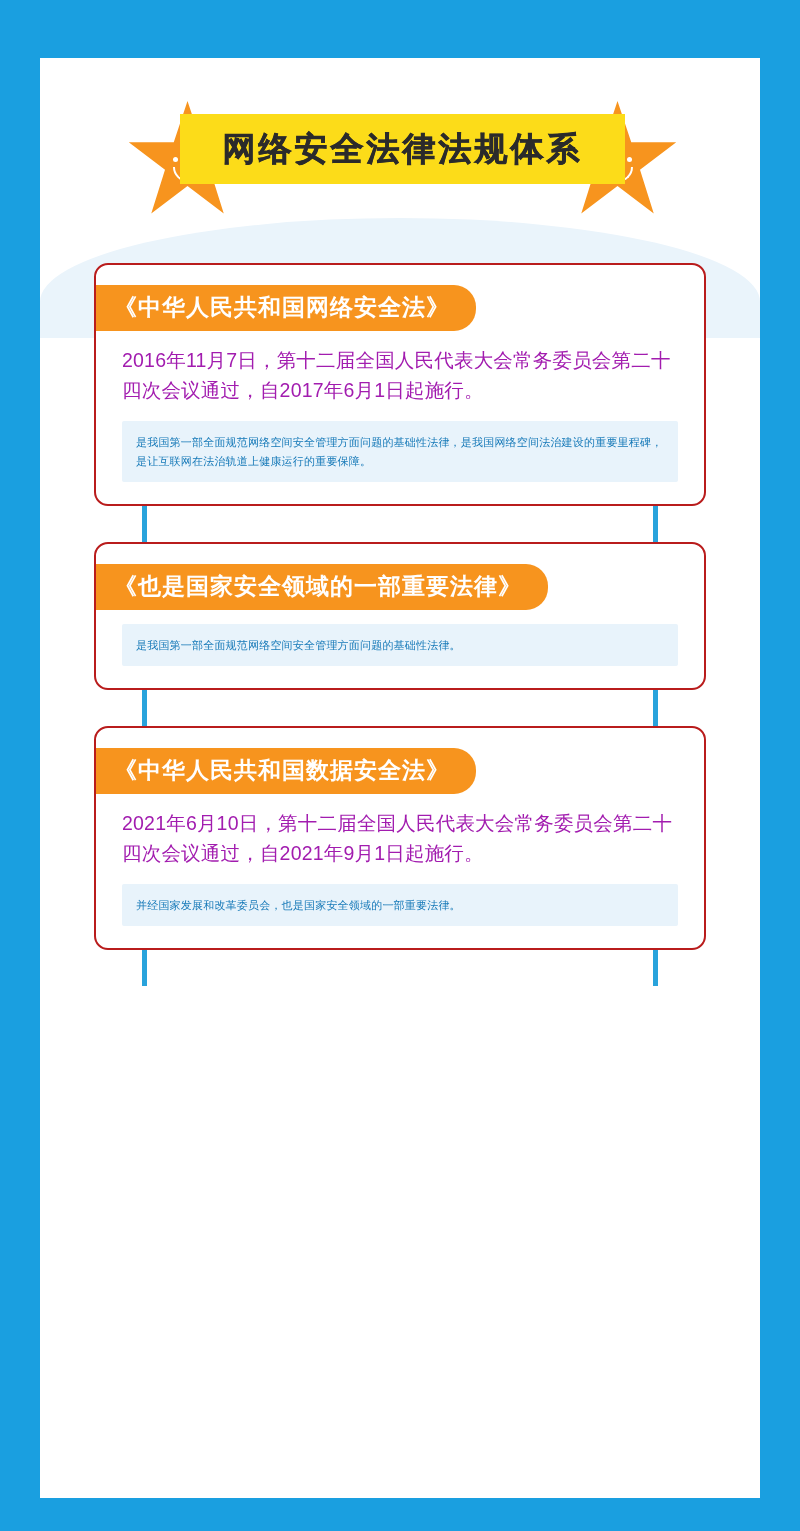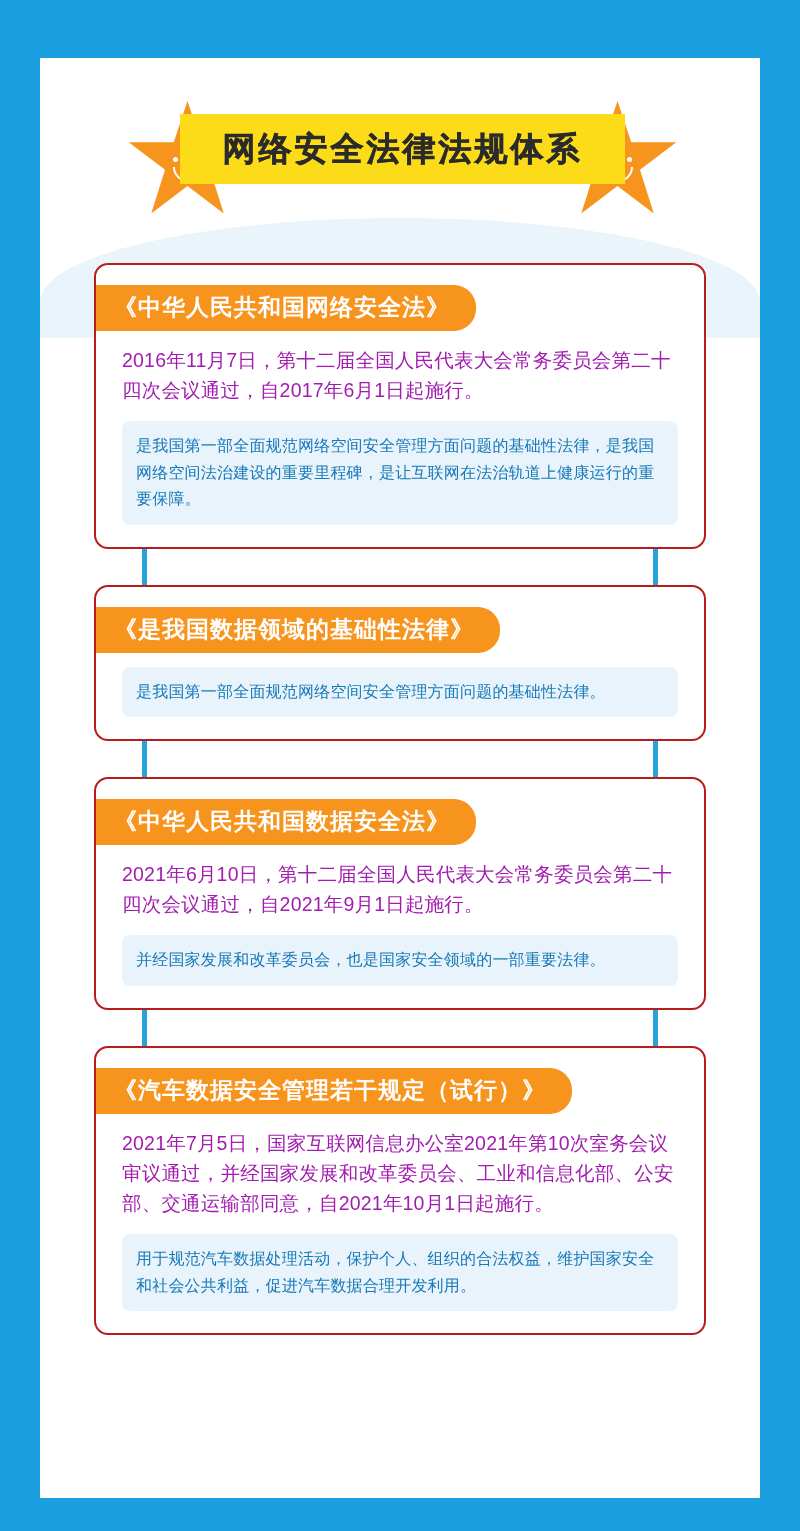--- a/index.html
+++ b/index.html
@@ -159,26 +159,26 @@
     color: #a21caf;
     font-size: 19.5px;
     line-height: 1.55;
     letter-spacing: 0.2px;
     margin: 0 0 16px 0;
   }
 
   .card-note {
     background: #e8f3fb;
     color: #1679b8;
-    font-size: 16px;
+    font-size: 11px;
     line-height: 1.65;
     letter-spacing: 0.2px;
     padding: 12px 14px;
     margin: 0;
-    border-radius: 8px;
+    border-radius: 2px;
   }
 </style>
 </head>
 <body>
 
 <div class="poster">
   <div class="page">
     <div class="wave"></div>
 
     <div class="banner">
@@ -203,41 +203,36 @@
         <p class="card-body">2016年11月7日，第十二届全国人民代表大会常务委员会第二十四次会议通过，自2017年6月1日起施行。</p>
         <p class="card-note">是我国第一部全面规范网络空间安全管理方面问题的基础性法律，是我国网络空间法治建设的重要里程碑，是让互联网在法治轨道上健康运行的重要保障。</p>
       </div>
 
       <div class="connector">
         <div class="line-l"></div>
         <div class="line-r"></div>
       </div>
 
       <div class="card">
-        <div class="card-title">《是我国数据领域的基础性法律》</div>
+        <div class="card-title">《也是国家安全领域的一部重要法律》</div>
         <p class="card-note">是我国第一部全面规范网络空间安全管理方面问题的基础性法律。</p>
       </div>
 
       <div class="connector">
         <div class="line-l"></div>
         <div class="line-r"></div>
       </div>
 
       <div class="card">
         <div class="card-title">《中华人民共和国数据安全法》</div>
         <p class="card-body">2021年6月10日，第十二届全国人民代表大会常务委员会第二十四次会议通过，自2021年9月1日起施行。</p>
         <p class="card-note">并经国家发展和改革委员会，也是国家安全领域的一部重要法律。</p>
       </div>
 
       <div class="connector">
         <div class="line-l"></div>
         <div class="line-r"></div>
       </div>
 
-      <div class="card">
-        <div class="card-title">《汽车数据安全管理若干规定（试行）》</div>
-        <p class="card-body">2021年7月5日，国家互联网信息办公室2021年第10次室务会议审议通过，并经国家发展和改革委员会、工业和信息化部、公安部、交通运输部同意，自2021年10月1日起施行。</p>
-        <p class="card-note">用于规范汽车数据处理活动，保护个人、组织的合法权益，维护国家安全和社会公共利益，促进汽车数据合理开发利用。</p>
-      </div>
 
     </div>
   </div>
 </div>
 
 </body></html>

